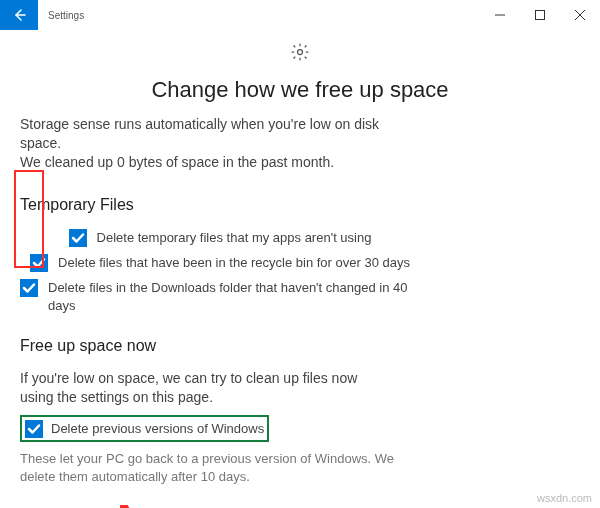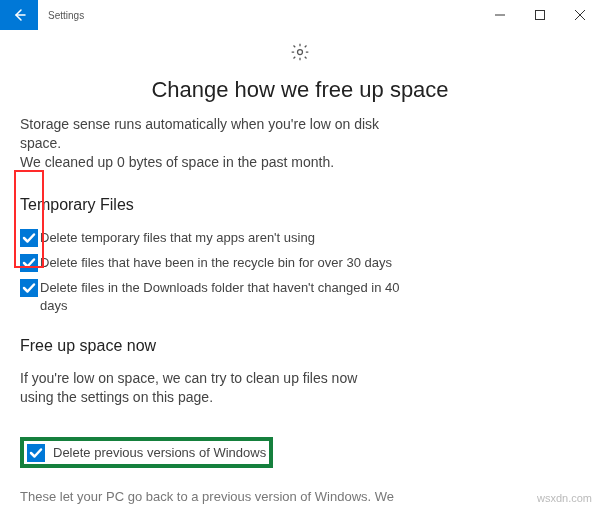--- a/index.html
+++ b/index.html
@@ -72,24 +72,25 @@
     }
     .section-title {
       font-size: 16px;
       font-weight: 400;
       color: #222;
       margin-bottom: 14px;
     }
     .checkbox-row {
       display: flex;
       align-items: flex-start;
-      gap: 2px;
+      gap: 10px;
       margin-bottom: 6px;
       position: relative;
       max-width: 400px;
+      justify-content: center;
     }
     .checkbox {
       width: 18px;
       height: 18px;
       background: #0078d7;
       display: flex;
       align-items: center;
       justify-content: center;
       flex-shrink: 0;
       margin-top: 1px;
@@ -104,28 +105,28 @@
     .vert-highlight {
       position: absolute;
       left: 14px;
       top: 170px;
       width: 30px;
       height: 98px;
       border: 2px solid #ff2a2a;
       pointer-events: none;
     }
     .section2 { margin-top: 22px; }
-    .section2 .desc { margin-bottom: 30px; }
+    .section2 .desc { margin-bottom: 8px; }
     .prev-row {
       display: inline-flex;
       align-items: center;
       gap: 8px;
-      border: 4px solid #15803d;
+      border: 2px solid #15803d;
       padding: 2px 3px;
-      margin-bottom: 20px;
+      margin-bottom: 8px;
     }
     .subdesc {
       font-size: 13px;
       color: #777;
       line-height: 1.35;
       max-width: 400px;
       margin-bottom: 20px;
     }
     .button-row {
       display: flex;

